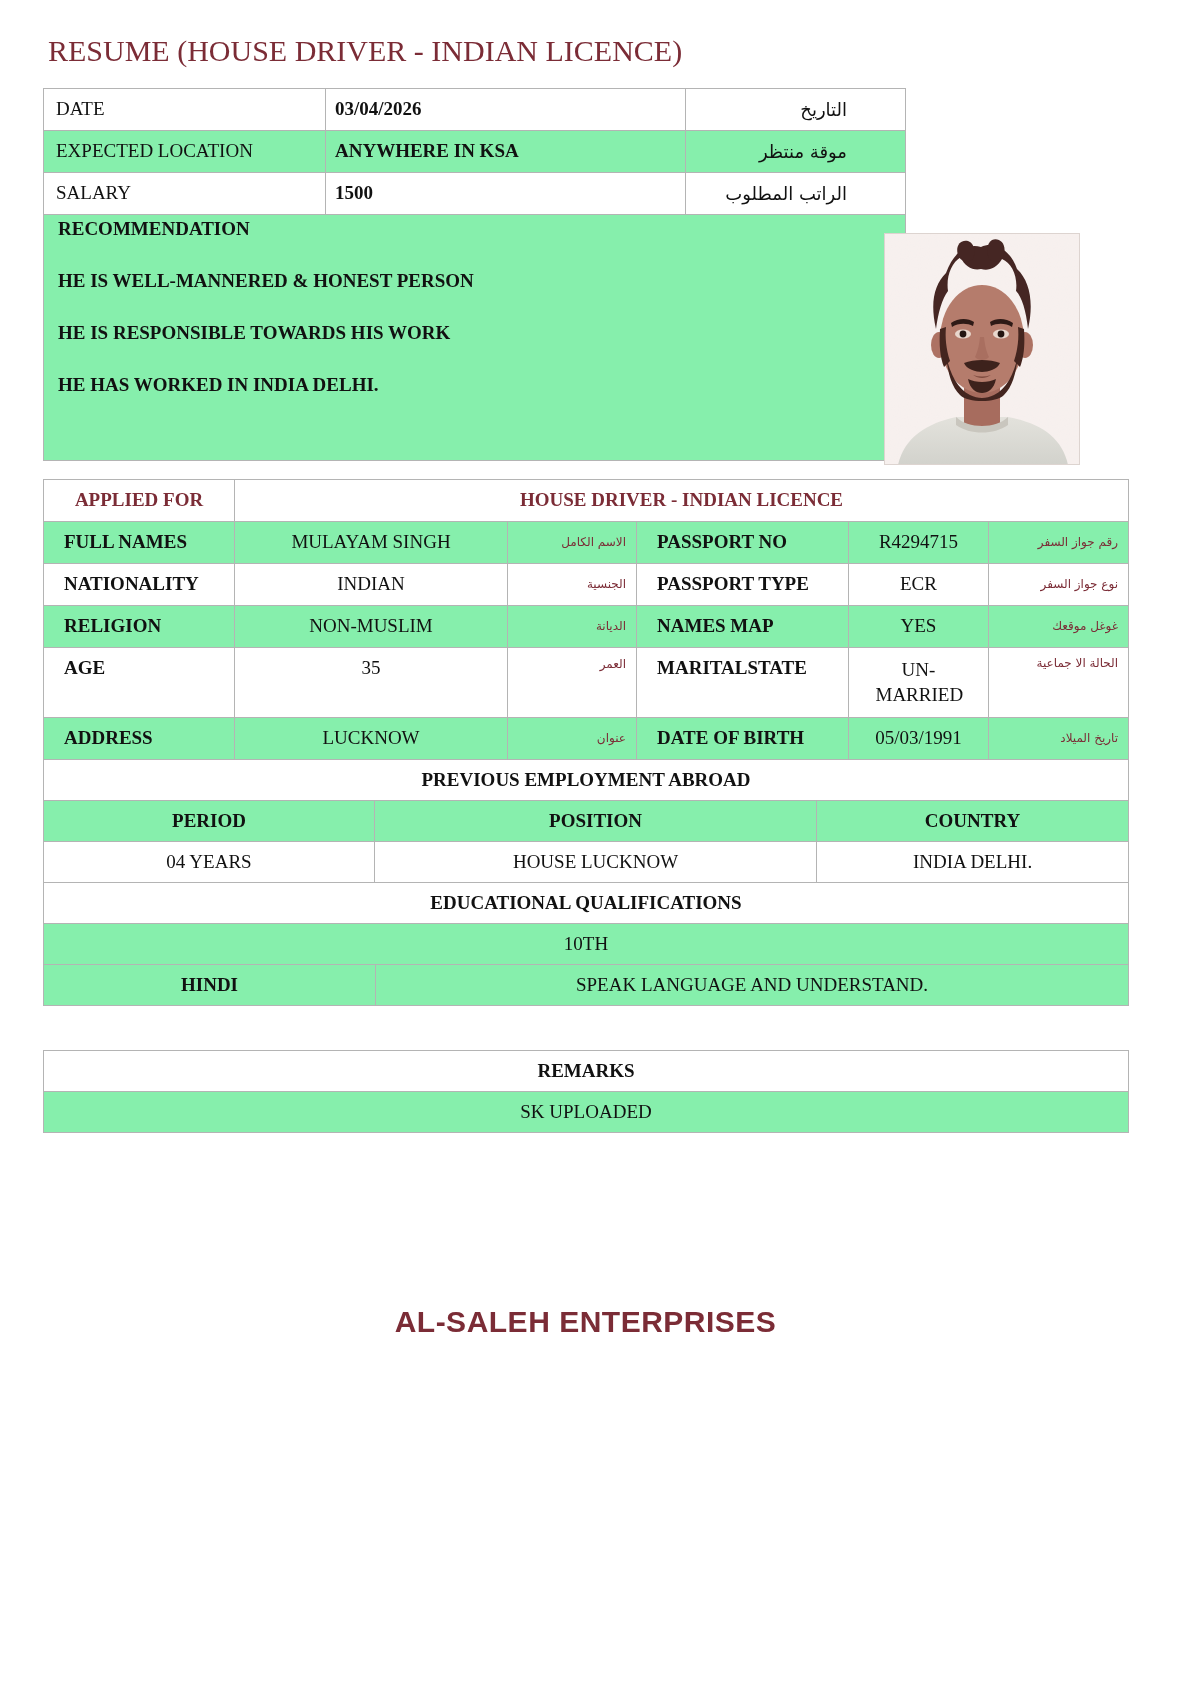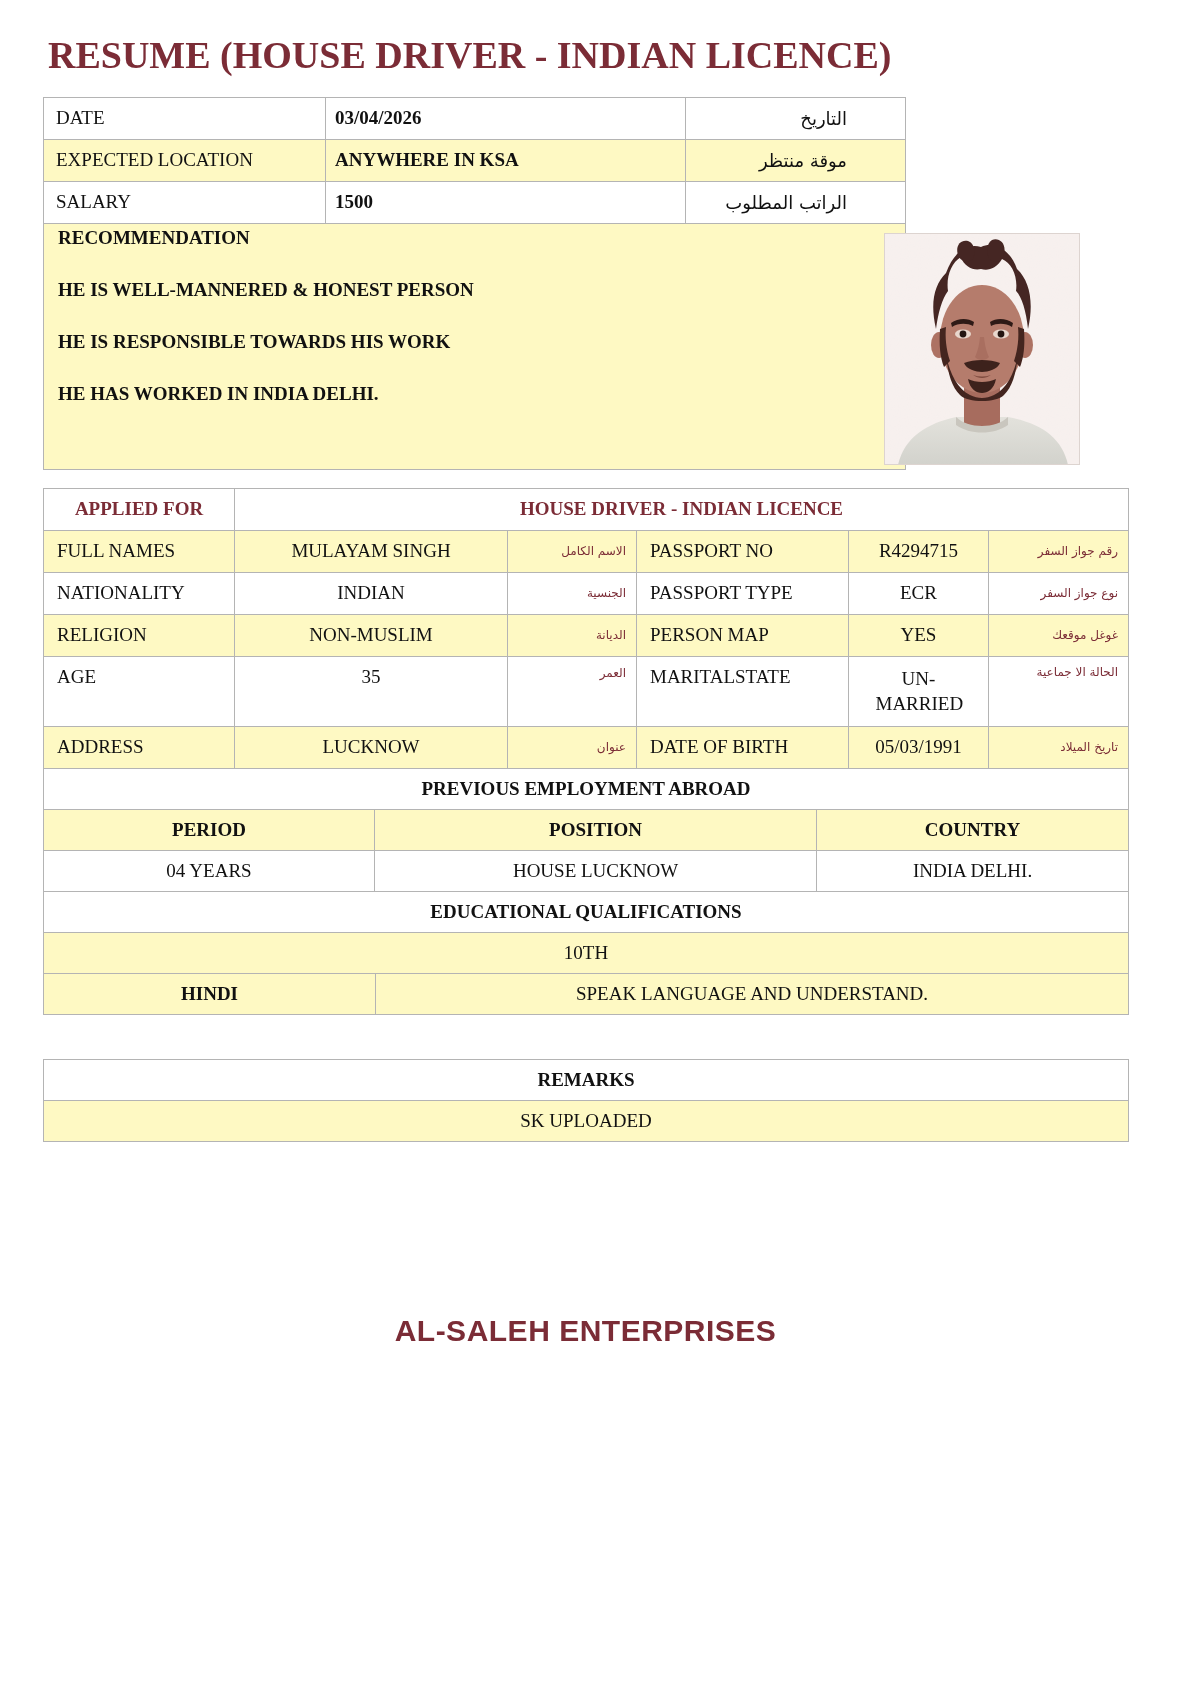--- a/index.html
+++ b/index.html
@@ -8,38 +8,38 @@
     width: 1191px; height: 1684px;
     background: #ffffff;
     font-family: "Liberation Serif", serif;
     color: #111111;
     overflow: hidden;
   }
   .page { position: relative; width: 1191px; height: 1684px; }
 
   h1.doc-title {
     margin: 34px 0 0 48px;
-    font-size: 38px;
-    font-weight: bold;
+    font-size: 30px;
+    font-weight: normal;
     color: #7b2c36;
     letter-spacing: 0px;
     line-height: 1.12;
     font-family: "Liberation Serif", serif;
   }
 
   table { border-collapse: collapse; table-layout: fixed; }
   td {
     border: 1px solid #b4b4b4;
     font-size: 19px;
     padding: 2px 8px;
     height: 42px;
     vertical-align: middle;
     overflow: hidden;
   }
-  .shade { background: #fef9c3; }
+  .shade { background: #86efac; }
 
   
   table.header-table { margin: 20px 0 0 43px; width: 862px; }
   .t1-label { font-weight: normal; padding-left: 12px; }
   .t1-value { font-weight: bold; padding-left: 9px; }
   .t1-ar {
     font-family: "DejaVu Sans", sans-serif;
     font-size: 18px;
     text-align: right;
     padding-right: 58px;
@@ -60,21 +60,21 @@
   .photo {
     position: absolute;
     left: 884px; top: 199px;
     width: 196px; height: 232px;
   }
 
   
   table.block { margin: 0 0 0 43px; width: 1085px; }
   table.first-block { margin-top: 18px; }
   table.joined { margin-top: -1px; }
-  .t2-label { font-weight: normal; padding-left: 13px; }
+  .t2-label { font-weight: bold; padding-left: 20px; }
   .t2-value { text-align: center; }
   .t2-ar {
     font-family: "DejaVu Sans", sans-serif;
     font-size: 12px;
     color: #7b2c36;
     text-align: right;
     padding-right: 10px;
   }
   .maroon { color: #7b2c36; }
   .applied-label { font-weight: bold; text-align: center; }
@@ -224,21 +224,21 @@
       <td class="t2-value">INDIAN</td>
       <td class="t2-ar" dir="rtl">الجنسية</td>
       <td class="t2-label">PASSPORT TYPE</td>
       <td class="t2-value">ECR</td>
       <td class="t2-ar" dir="rtl">نوع جواز السفر</td>
     </tr>
     <tr>
       <td class="t2-label shade">RELIGION</td>
       <td class="t2-value shade">NON-MUSLIM</td>
       <td class="t2-ar shade" dir="rtl">الديانة</td>
-      <td class="t2-label shade">PERSON MAP</td>
+      <td class="t2-label shade">NAMES MAP</td>
       <td class="t2-value shade">YES</td>
       <td class="t2-ar shade" dir="rtl">غوغل موقعك</td>
     </tr>
     <tr class="tall">
       <td class="t2-label" style="vertical-align:top; padding-top:9px;">AGE</td>
       <td class="t2-value" style="vertical-align:top; padding-top:9px;">35</td>
       <td class="t2-ar" style="vertical-align:top; padding-top:9px;" dir="rtl">العمر</td>
       <td class="t2-label" style="vertical-align:top; padding-top:9px;">MARITALSTATE</td>
       <td class="t2-value" style="vertical-align:top; padding-top:9px;"><span class="force-wrap">UN-MARRIED</span></td>
       <td class="t2-ar" style="vertical-align:top; " dir="rtl"><span class="ar-wrap">الحالة الا جماعية</span></td>

